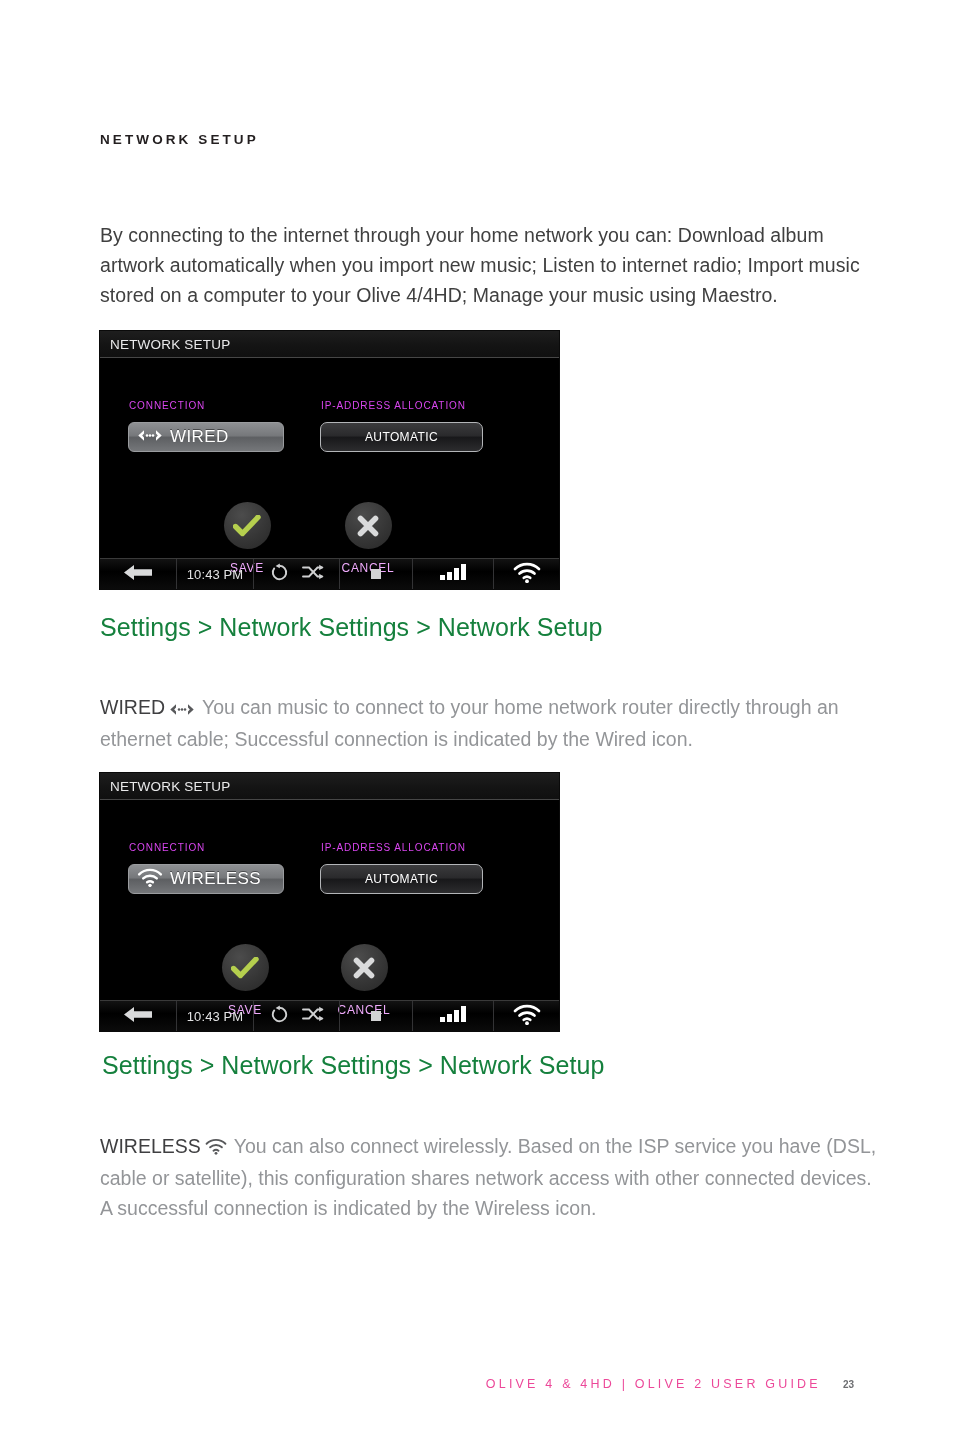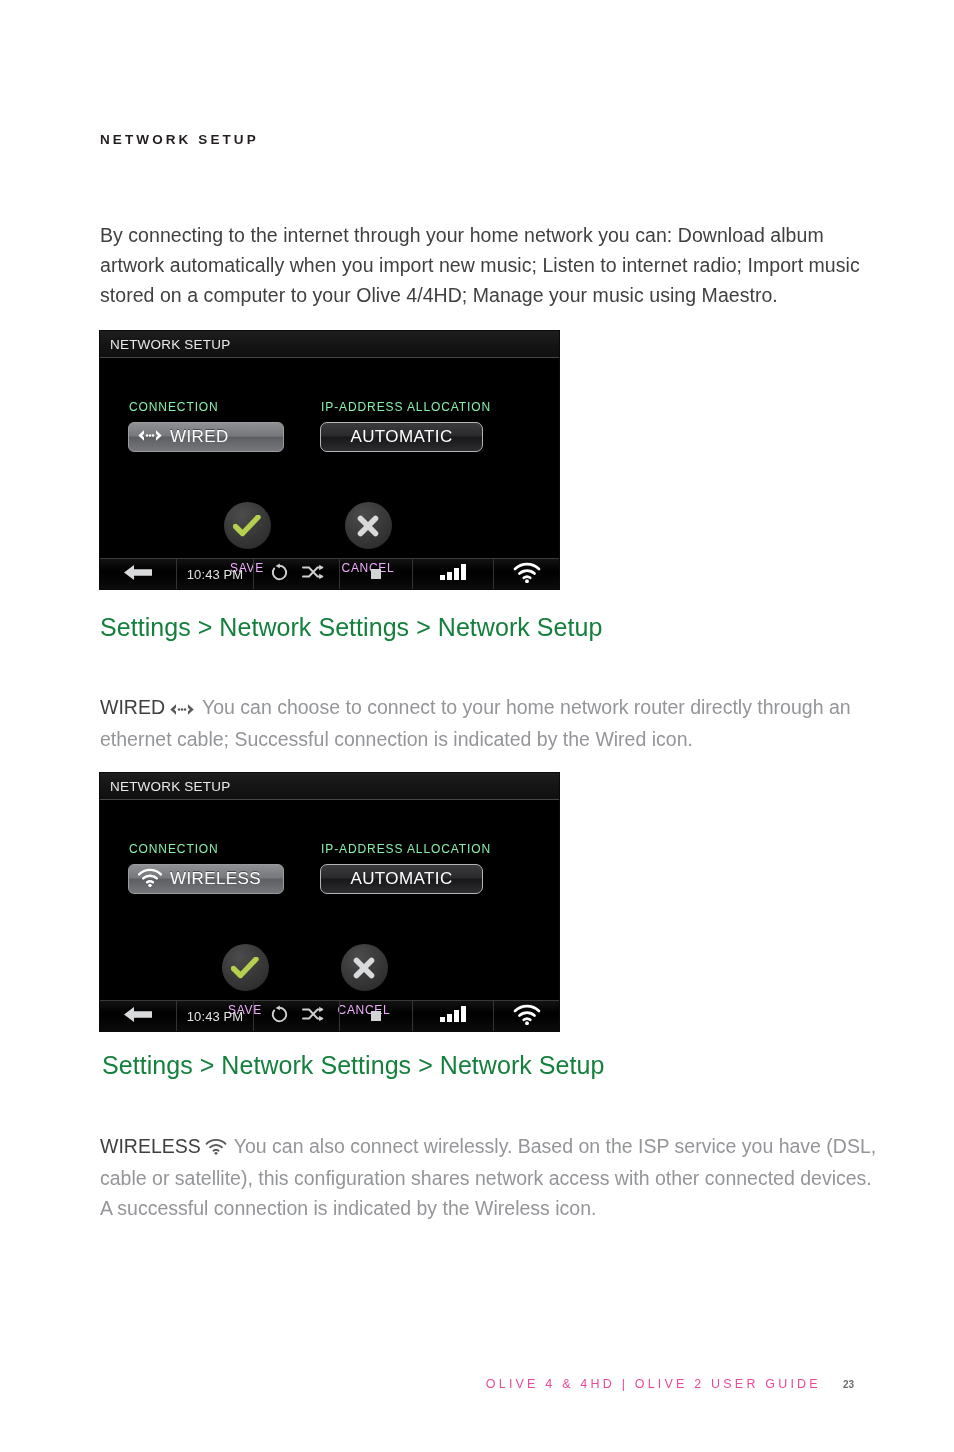--- a/index.html
+++ b/index.html
@@ -104,22 +104,22 @@
   }
 
   .dev-body {
     height: 200px;
     background: #000000;
     position: relative;
   }
 
   .field-label {
     position: absolute;
-    color: #86efac;
-    font-size: 12px;
+    color: #d946ef;
+    font-size: 10px;
     letter-spacing: 0.9px;
     text-align: center;
   }
   .lbl-connection { left: 29px; top: 42px; }
   .lbl-ipalloc    { left: 221px; top: 42px; }
 
   
   .pill-light {
     position: absolute;
     left: 28px;
@@ -153,21 +153,21 @@
     border-radius: 7px;
     background: linear-gradient(to bottom, #3b3b3d 0%, #2a2a2c 45%, #18181a 52%, #2c2c2e 100%);
     border: 1px solid #b3b5b8;
     box-sizing: border-box;
     display: flex;
     align-items: center;
     justify-content: center;
   }
   .pill-dark .pill-text {
     color: #ffffff;
-    font-size: 17px;
+    font-size: 12px;
     letter-spacing: 0.4px;
   }
 
   
   .action {
     position: absolute;
     width: 74px;
     text-align: center;
   }
   #act-save   { left: 110px; top: 144px; }
@@ -354,21 +354,21 @@
 
 <div class="caption" id="caption-1">Settings &gt; Network Settings &gt; Network Setup</div>
 
 <p class="desc" id="desc-wired">
   <span class="term">WIRED</span><span class="inline-ico"><svg width="26" height="13" viewBox="0 0 26 13">
       <path d="M7 1.2 L1.3 6.5 L7 11.8 L7 8.6 L5.2 6.5 L7 4.4 Z" fill="#58595b"></path>
       <path d="M19 1.2 L24.7 6.5 L19 11.8 L19 8.6 L20.8 6.5 L19 4.4 Z" fill="#58595b"></path>
       <circle cx="10" cy="6.5" r="1.25" fill="#58595b"></circle>
       <circle cx="13" cy="6.5" r="1.25" fill="#58595b"></circle>
       <circle cx="16" cy="6.5" r="1.25" fill="#58595b"></circle>
-    </svg></span><span>You can choose to connect to your home network router directly through an ethernet cable; Successful connection is indicated by the Wired icon.</span>
+    </svg></span><span>You can music to connect to your home network router directly through an ethernet cable; Successful connection is indicated by the Wired icon.</span>
 </p>
 
 <div class="device" id="device-2">
 
   <div class="dev-titlebar">
     <span class="dev-title">NETWORK SETUP</span>
   </div>
 
   <div class="dev-body">
 

